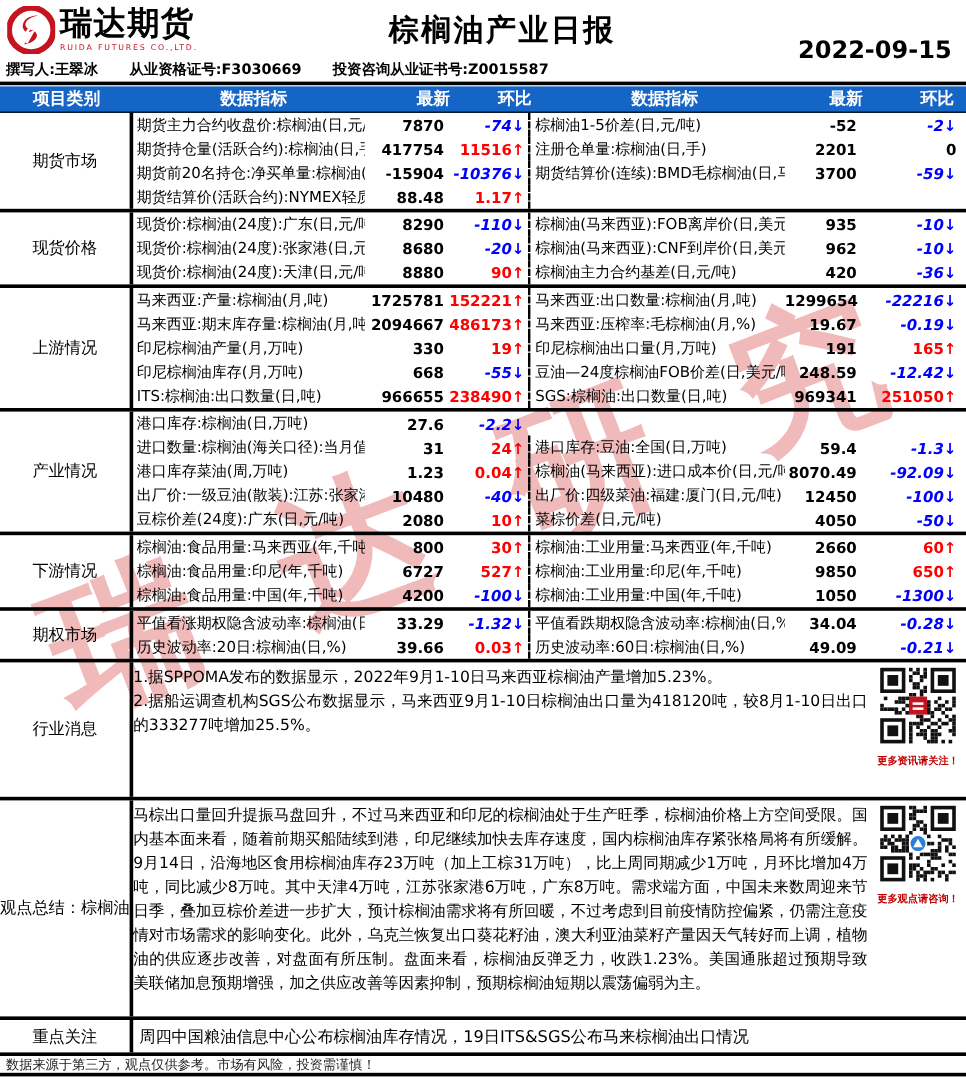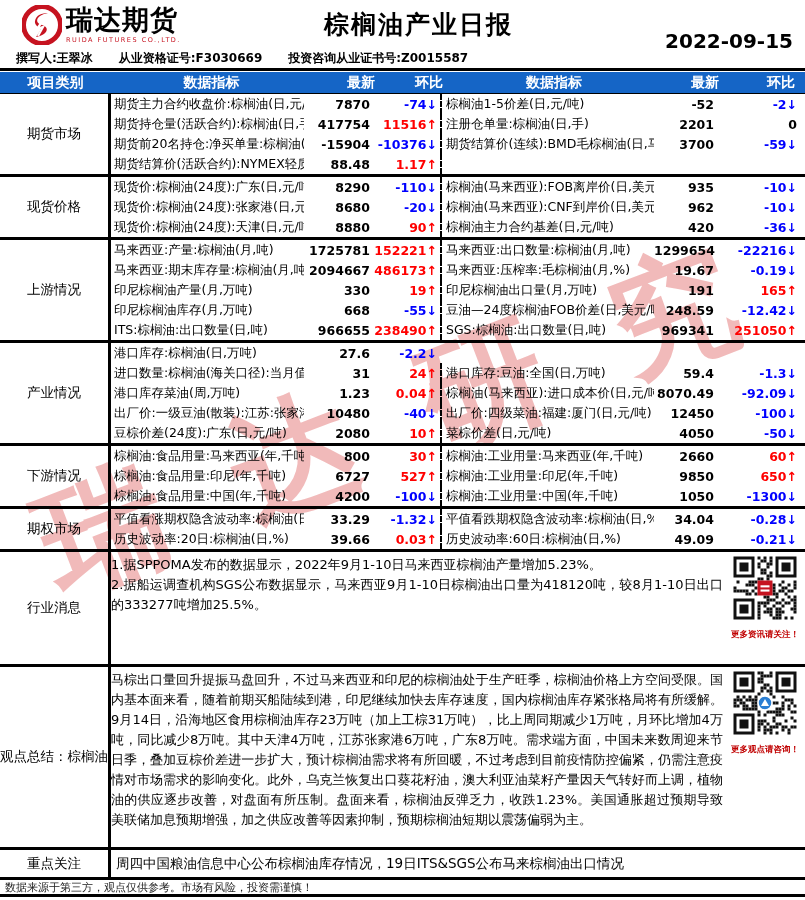--- a/index.html
+++ b/index.html
@@ -5,30 +5,30 @@
   * { margin:0; padding:0; box-sizing:border-box; }
   html,body { background:#fff; }
   .page {
     position:relative; width:805px; height:900px; margin:0 auto;
     background:#fff; overflow:hidden;
     font-family:"DejaVu Sans","Liberation Sans",sans-serif;
     color:#000;
   }
   
   .top { position:relative; height:50px; }
-  .brand-wrap { position:absolute; left:22px; top:5px; display:flex; align-items:flex-start; }
+  .brand-wrap { position:absolute; left:6px; top:5px; display:flex; align-items:flex-start; }
   .brand-emblem { width:40px; height:40px; margin-right:4px; }
   .brand-text { display:flex; flex-direction:column; }
   .brand-cn { font-size:27px; font-weight:bold; letter-spacing:1px; line-height:30px; }
   .brand-en { font-size:6.5px; color:#c61320; letter-spacing:1.5px; margin-top:1px; }
   .doc-title { position:absolute; left:0; right:0; top:8px; text-align:center;
     font-size:25px; font-weight:bold; letter-spacing:2px;margin-left:32px; }
   .doc-date { position:absolute; right:12px; top:29px; font-size:20px; font-weight:bold; }
   
-  .meta { height:16px; padding-left:16px; font-size:12px; font-weight:bold; display:flex; gap:26px; align-items:center; }
+  .meta { height:16px; padding-left:5px; font-size:12px; font-weight:bold; display:flex; gap:26px; align-items:center; }
   
   .top-rule { height:3px; background:#000; margin-top:2px; }
   .thead { display:flex; height:22px; margin-top:1px; background:#1565c6; color:#ffffff;
     font-size:14px; font-weight:bold; align-items:center; border-bottom:1px solid #000; }
   .th-cat { width:111px; text-align:center; }
   .th-sep { width:3px; }
   .th-indL { width:195px; text-align:center; }
   .th-latL { width:66px; text-align:right; }
   .th-chgL { width:72px; text-align:right; padding-right:4px; }
   .th-div { width:2px; }
@@ -43,21 +43,21 @@
   .rows { flex:1; }
   .drow { display:flex; height:20px; align-items:center; font-size:12.5px; white-space:nowrap; }
   .lblL { width:193px; padding-left:3px; overflow:hidden; }
   .valL { width:66px; text-align:right; font-weight:bold; }
   .pctL { width:70px; text-align:right; font-weight:bold; padding-right:3px; }
   .rgt { border-left:2px dashed #000; display:flex; flex:1; height:100%; align-items:center; overflow:hidden; }
   .lblR { width:212px; padding-left:4px; overflow:hidden; }
   .valR { width:60px; text-align:right; font-weight:bold; }
   .pctR { flex:1; text-align:right; font-weight:bold; padding-right:8px; }
   .up { color:#ff0000; }
-  .down { color:#0000ff; }
+  .down { color:#0000ff;font-style:italic; }
   .flat { color:#000; }
   
   .txt-body { flex:1; display:flex; padding:3px 4px 3px 0; }
   .txt-main { flex:1; font-size:13px; line-height:20px; white-space:pre-line; text-align:justify; padding-right:6px; }
   .qr-block { width:72px; display:flex; flex-direction:column; align-items:center; flex-shrink:0; }
   .qr-box { width:66px; height:66px; }
   .qr-cap { font-size:8.5px; font-weight:bold; color:#c00000; margin-top:8px; white-space:nowrap; }
   .news-body { min-height:112px; }
   .summary-body { min-height:180px; }
   .focus-row { min-height:27px; }

